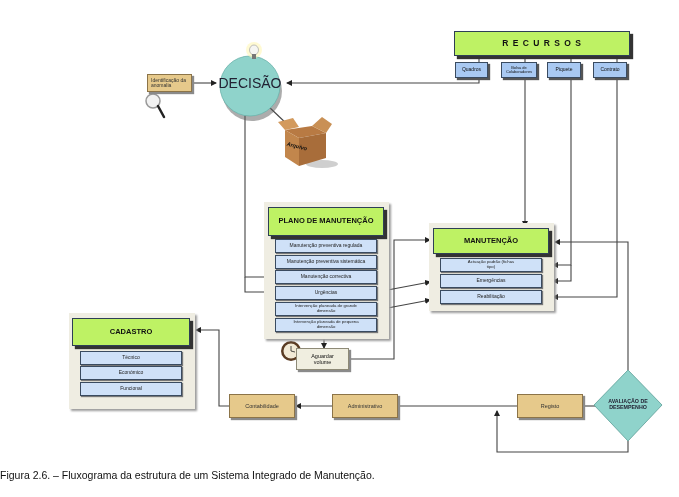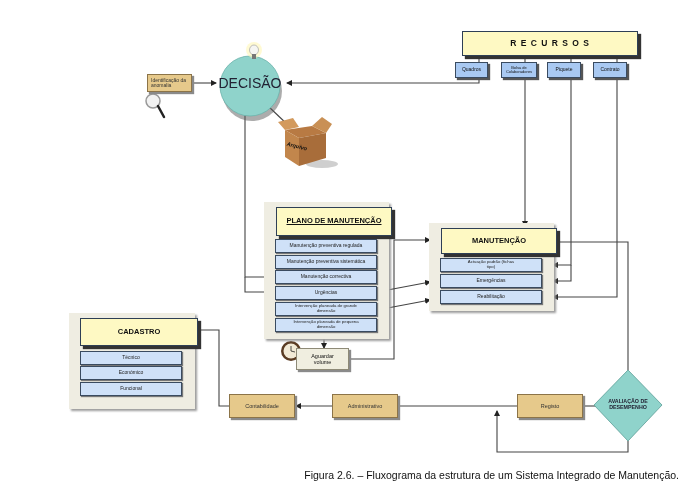--- a/index.html
+++ b/index.html
@@ -2,31 +2,31 @@
 <html><head>
 <meta charset="utf-8">
 <style>
   html, body { margin: 0; padding: 0; background: #ffffff; }
   body { width: 679px; height: 497px; position: relative; overflow: hidden;
          font-family: "Liberation Sans", sans-serif; color: #111; }
   #canvas { position: absolute; left: 0; top: 0; }
   .box { position: absolute; box-sizing: border-box; display: flex; align-items: center;
          justify-content: center; text-align: center; line-height: 1.1; }
   .panel { position: absolute; background: #efede2; box-shadow: 2px 2px 2px #9d9d9d; }
-  .header { background: #fef9c3; border: 1.5px solid #2e3f55; box-shadow: 3px 3px 1px #333;
-            font-weight: bold; margin-left: 8px; }
+  .header { background: #bef264; border: 1.5px solid #2e3f55; box-shadow: 3px 3px 1px #333;
+            font-weight: bold; }
   .item { background: #cfe1f8; border: 1.2px solid #3a4b60; font-size: 5px; color: #222;
           box-shadow: 1px 1px 1px #777; }
   .sub { background: #a9c9f2; border: 1px solid #3a4b60; font-size: 5px;
          box-shadow: 2px 2px 1px #555; }
   .tan { background: #e6c98b; border: 1px solid #8c7448; font-size: 5.5px; color: #333;
          box-shadow: 2px 2px 1px #8a8a8a; }
   .beige { background: #f0eee0; border: 1px solid #8e8a77; font-size: 5.5px;
            box-shadow: 2px 2px 1px #8a8a8a; }
-  .caption { position: absolute; left: 0; width: 679px; top: 469px; text-align: right;
+  .caption { position: absolute; left: 0; width: 679px; top: 469px; text-align: left;
              font-size: 10.5px; color: #111; }
 </style>
 </head>
 <body>
 
 <svg id="canvas" width="679" height="497">
   <defs>
     <marker id="ah" markerWidth="6" markerHeight="6" refX="5" refY="3" orient="auto" markerUnits="userSpaceOnUse">
       <path d="M0,0 L6,3 L0,6 z" fill="#222"></path>
     </marker>
@@ -113,21 +113,21 @@
 
 <div class="box" style="left:283px;top:141px;width:28px;height:10px;font-size:5.5px;font-weight:bold;font-style:italic;transform:rotate(14deg);">Arquivo</div>
 
 <div class="box header" style="left:454px;top:31px;width:176px;height:25px;font-size:8.5px;letter-spacing:1px;">R E C U R S O S</div>
 <div class="box sub" style="left:455px;top:62px;width:33px;height:16px;">Quadros</div>
 <div class="box sub" style="left:501px;top:62px;width:36px;height:16px;font-size:4px;">Bolsa de Colaboradores</div>
 <div class="box sub" style="left:547px;top:62px;width:34px;height:16px;">Piquete</div>
 <div class="box sub" style="left:593px;top:62px;width:34px;height:16px;">Contrato</div>
 
 <div class="panel" style="left:264px;top:202px;width:125px;height:137px;"></div>
-<div class="box header" style="left:268px;top:207px;width:116px;height:29px;font-size:7.5px;text-decoration:underline;">PLANO DE MANUTENÇÃO</div>
+<div class="box header" style="left:268px;top:207px;width:116px;height:29px;font-size:7.5px;">PLANO DE MANUTENÇÃO</div>
 <div class="box item" style="left:275px;top:239px;width:102px;height:14px;">Manutenção preventiva regulada</div>
 <div class="box item" style="left:275px;top:255px;width:102px;height:14px;">Manutenção preventiva sistemática</div>
 <div class="box item" style="left:275px;top:270px;width:102px;height:14px;">Manutenção correctiva</div>
 <div class="box item" style="left:275px;top:286px;width:102px;height:14px;">Urgências</div>
 <div class="box item" style="left:275px;top:302px;width:102px;height:14px;font-size:4.3px;padding:0 14px;">Intervenção planeada de grande dimensão</div>
 <div class="box item" style="left:275px;top:318px;width:102px;height:14px;font-size:4.3px;padding:0 14px;">Intervenção planeada de pequena dimensão</div>
 
 <div class="box beige" style="left:296px;top:348px;width:53px;height:22px;padding:0 10px;">Aguardar volume</div>
 
 <div class="panel" style="left:429px;top:223px;width:125px;height:88px;"></div>

